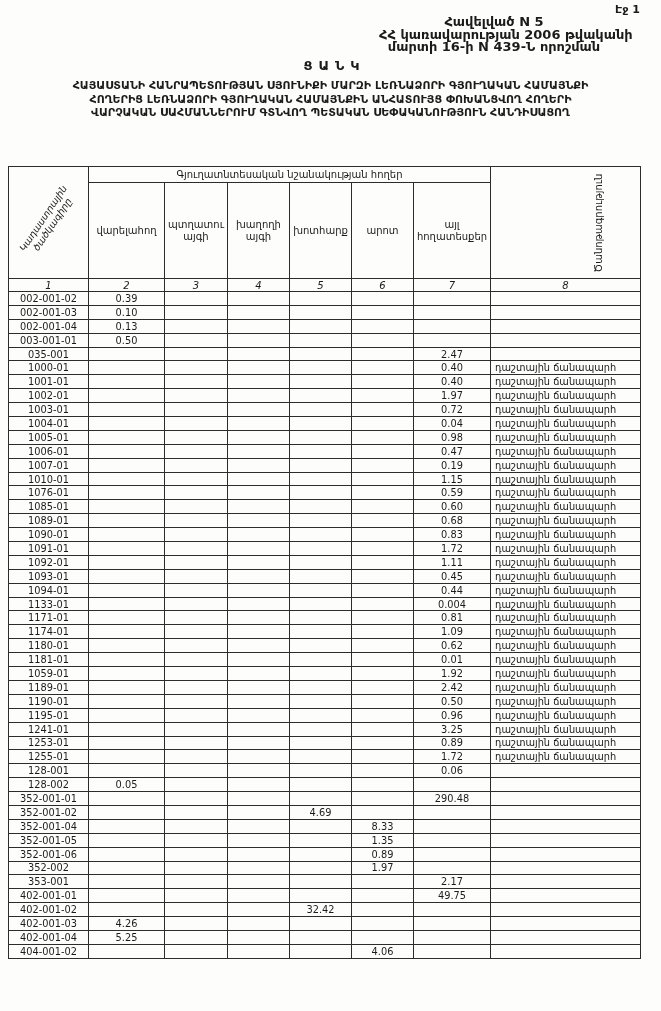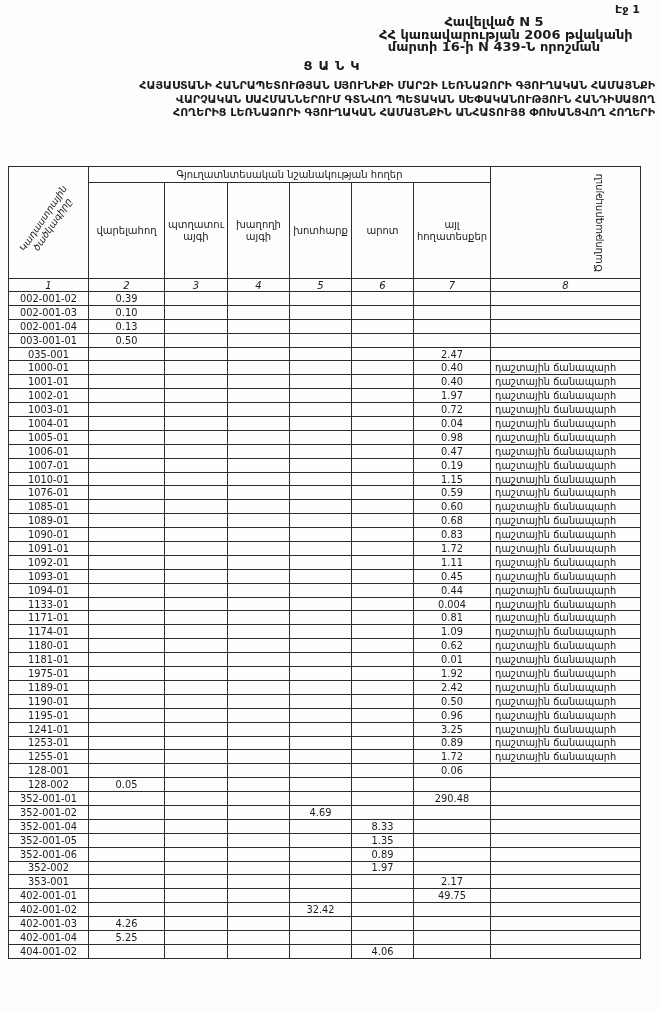--- a/index.html
+++ b/index.html
@@ -24,21 +24,21 @@
     text-align:center; font-size:13px; font-weight:bold; line-height:12.5px;
     white-space:nowrap;
   }
   .doc-title {
     position:absolute; top:58px; left:0; width:100%;
     text-align:center; font-size:13px; font-weight:bold;
     letter-spacing:6px; padding-left:8px;
   }
   .subtitle {
     position:absolute; top:79px; left:6px; width:649px;
-    text-align:right; font-size:11px; font-weight:bold; line-height:13.5px;
+    text-align:center; font-size:11px; font-weight:bold; line-height:13.5px;
   }
   table.land {
     position:absolute; top:166px; left:8px; width:632px;
     border-collapse:collapse; table-layout:fixed;
     font-size:10px;
   }
   table.land th, table.land td {
     border:1px solid #2c2c2c;
     font-weight:normal;
     overflow:hidden;
@@ -73,22 +73,22 @@
   <div class="annex">
     <div>Հավելված N 5</div>
     <div>ՀՀ կառավարության 2006 թվականի</div>
     <div>մարտի 16-ի N 439-Ն որոշման</div>
   </div>
 
   <div class="doc-title">ՑԱՆԿ</div>
 
   <div class="subtitle">
     <div>ՀԱՅԱՍՏԱՆԻ ՀԱՆՐԱՊԵՏՈՒԹՅԱՆ ՍՅՈՒՆԻՔԻ ՄԱՐԶԻ ԼԵՌՆԱՁՈՐԻ ԳՅՈՒՂԱԿԱՆ ՀԱՄԱՅՆՔԻ</div>
+    <div>ՀՈՂԵՐԻՑ ԼԵՌՆԱՁՈՐԻ ԳՅՈՒՂԱԿԱՆ ՀԱՄԱՅՆՔԻՆ ԱՆՀԱՏՈՒՅՑ ՓՈԽԱՆՑՎՈՂ ՀՈՂԵՐԻ</div>
     <div>ՎԱՐՉԱԿԱՆ ՍԱՀՄԱՆՆԵՐՈՒՄ ԳՏՆՎՈՂ ՊԵՏԱԿԱՆ ՍԵՓԱԿԱՆՈՒԹՅՈՒՆ ՀԱՆԴԻՍԱՑՈՂ</div>
-    <div>ՀՈՂԵՐԻՑ ԼԵՌՆԱՁՈՐԻ ԳՅՈՒՂԱԿԱՆ ՀԱՄԱՅՆՔԻՆ ԱՆՀԱՏՈՒՅՑ ՓՈԽԱՆՑՎՈՂ ՀՈՂԵՐԻ</div>
   </div>
 
   <table class="land">
     <colgroup>
       <col style="width:80px">
         <col style="width:76px">
         <col style="width:63px">
         <col style="width:62px">
       <col style="width:62px">
         <col style="width:62px">
@@ -389,21 +389,21 @@
           <td class="c-code">1181-01</td>
           <td class="c-val"></td>
           <td class="c-val"></td>
           <td class="c-val"></td>
           <td class="c-val"></td>
           <td class="c-val"></td>
           <td class="c-val">0.01</td>
           <td class="c-note">դաշտային ճանապարհ</td>
         </tr>
         <tr>
-          <td class="c-code">1975-01</td>
+          <td class="c-code">1059-01</td>
           <td class="c-val"></td>
           <td class="c-val"></td>
           <td class="c-val"></td>
           <td class="c-val"></td>
           <td class="c-val"></td>
           <td class="c-val">1.92</td>
           <td class="c-note">դաշտային ճանապարհ</td>
         </tr>
         <tr>
           <td class="c-code">1189-01</td>

